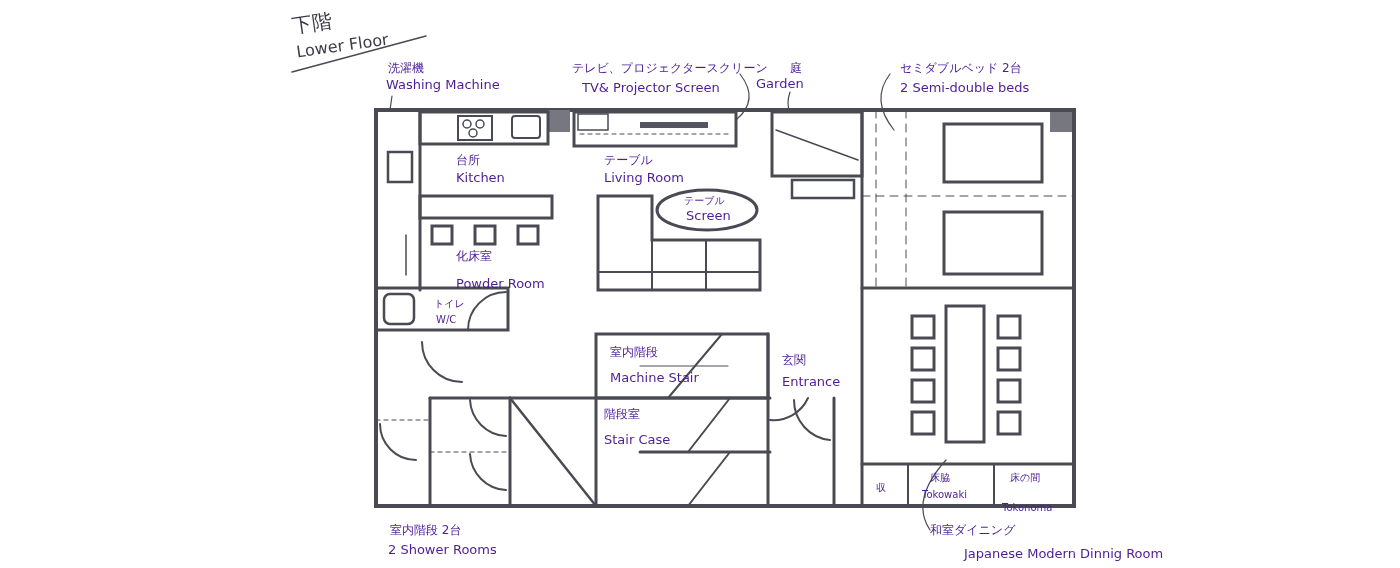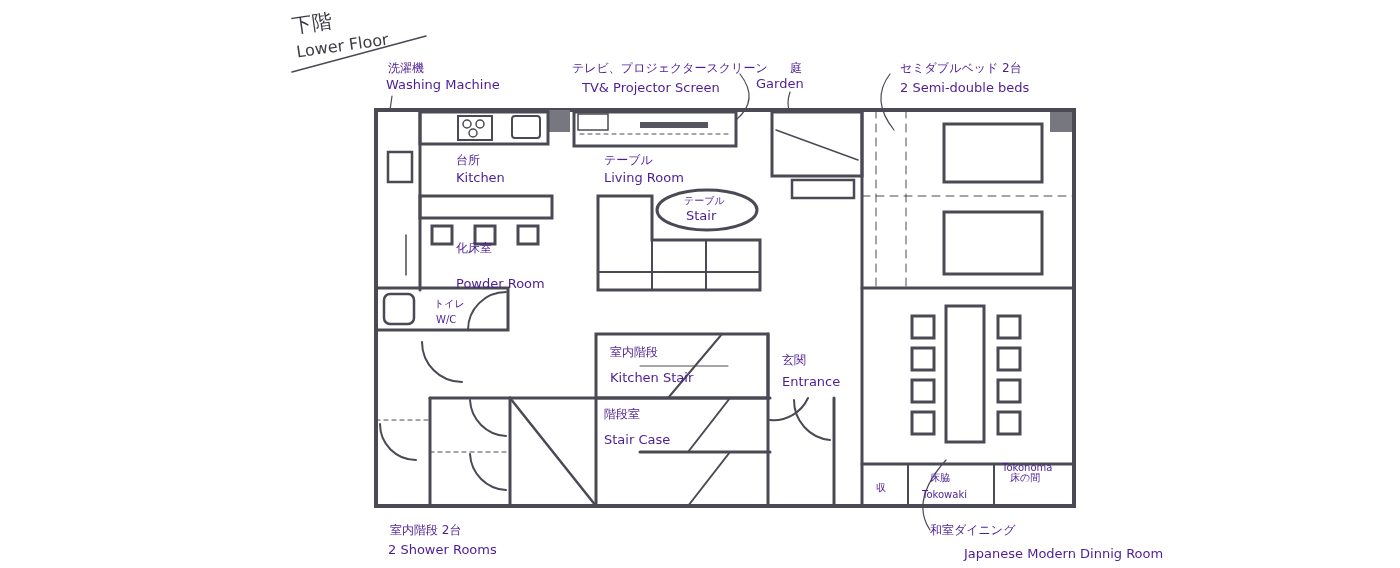--- a/index.html
+++ b/index.html
@@ -123,32 +123,32 @@
 <div class="lbl" style="left:582px;top:80px">TV&amp; Projector Screen</div>
 <div class="lbl jp" style="left:790px;top:60px">庭</div>
 <div class="lbl" style="left:756px;top:76px">Garden</div>
 <div class="lbl jp" style="left:900px;top:60px">セミダブルベッド 2台</div>
 <div class="lbl" style="left:900px;top:80px">2 Semi-double beds</div>
 <div class="lbl jp" style="left:456px;top:152px">台所</div>
 <div class="lbl" style="left:456px;top:170px">Kitchen</div>
 <div class="lbl jp" style="left:604px;top:152px">テーブル</div>
 <div class="lbl" style="left:604px;top:170px">Living Room</div>
 <div class="lbl sm" style="left:684px;top:193px">テーブル</div>
-<div class="lbl" style="left:686px;top:208px">Stair</div>
-<div class="lbl jp" style="left:456px;top:240px">化床室</div>
+<div class="lbl" style="left:686px;top:208px">Screen</div>
+<div class="lbl jp" style="left:456px;top:248px">化床室</div>
 <div class="lbl" style="left:456px;top:276px">Powder Room</div>
 <div class="lbl sm" style="left:434px;top:296px">トイレ</div>
 <div class="lbl sm" style="left:436px;top:312px">W/C</div>
 <div class="lbl jp" style="left:610px;top:344px">室内階段</div>
-<div class="lbl" style="left:610px;top:370px">Kitchen Stair</div>
+<div class="lbl" style="left:610px;top:370px">Machine Stair</div>
 <div class="lbl jp" style="left:782px;top:352px">玄関</div>
 <div class="lbl" style="left:782px;top:374px">Entrance</div>
 <div class="lbl jp" style="left:604px;top:406px">階段室</div>
 <div class="lbl" style="left:604px;top:432px">Stair Case</div>
 <div class="lbl sm" style="left:876px;top:480px">収</div>
 <div class="lbl sm" style="left:930px;top:470px">床脇</div>
 <div class="lbl sm" style="left:922px;top:487px">Tokowaki</div>
 <div class="lbl sm" style="left:1010px;top:470px">床の間</div>
-<div class="lbl sm" style="left:1002px;top:460px">Tokonoma</div>
+<div class="lbl sm" style="left:1002px;top:500px">Tokonoma</div>
 <div class="lbl jp" style="left:390px;top:522px">室内階段 2台</div>
 <div class="lbl" style="left:388px;top:542px">2 Shower Rooms</div>
 <div class="lbl jp" style="left:930px;top:522px">和室ダイニング</div>
 <div class="lbl" style="left:964px;top:546px">Japanese Modern Dinnig Room</div>
 
 </body></html>

